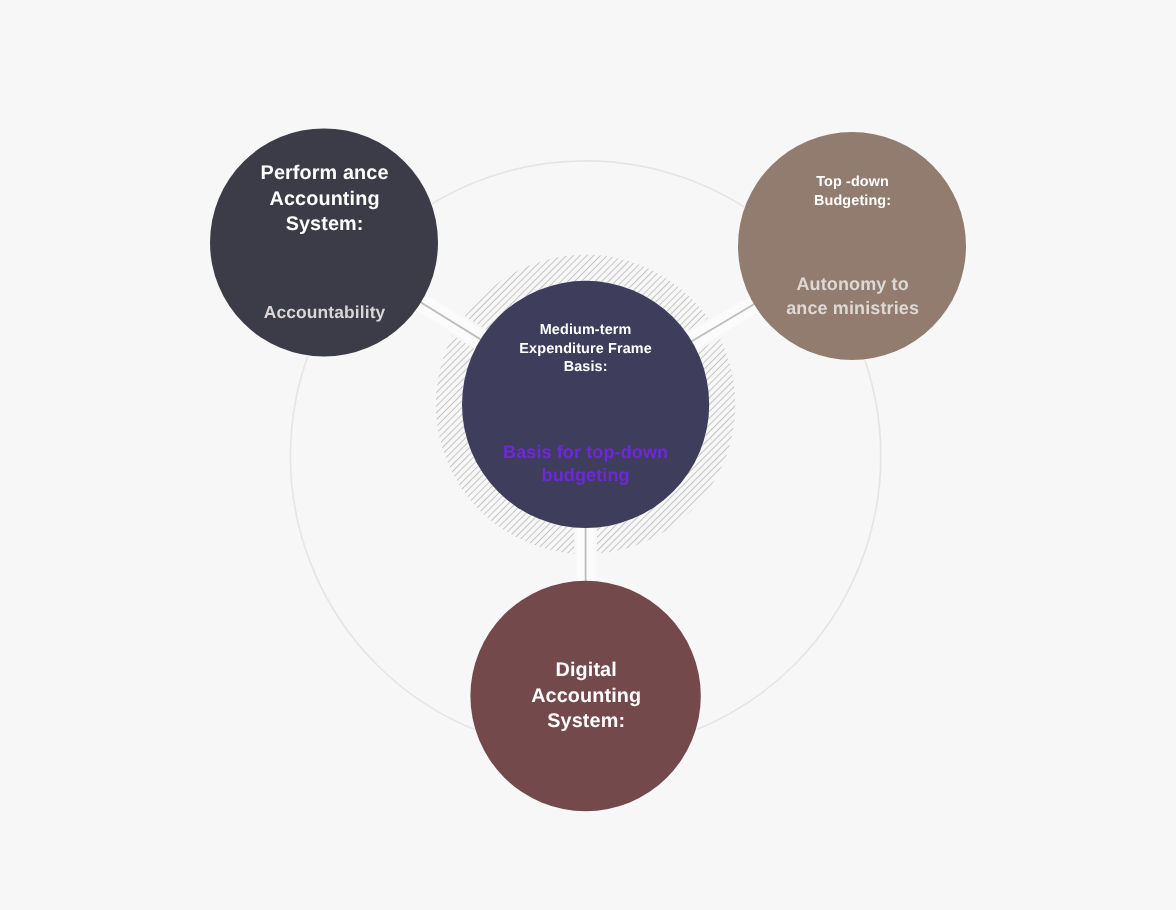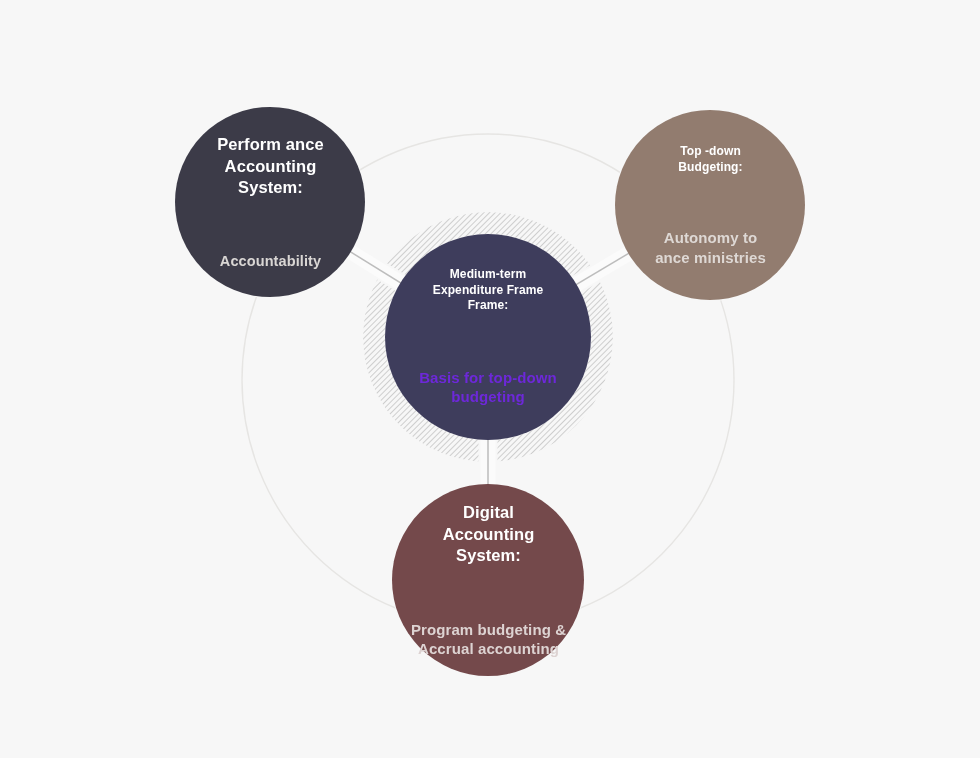--- a/index.html
+++ b/index.html
@@ -147,21 +147,21 @@
     <circle cx="710" cy="205" r="95" fill="#927c6f"></circle>
     <circle cx="488" cy="580" r="96" fill="#74494b"></circle>
 
     <circle cx="488" cy="337" r="103" fill="#3e3d5c"></circle>
   </svg>
 
   <div class="node-label" id="node-center-label">
     <div class="node-title">
       <div>Medium-term</div>
       <div>Expenditure Frame</div>
-      <div>Frame:</div>
+      <div>Basis:</div>
     </div>
     <div class="node-sub">
       <div>Basis for top-down</div>
       <div>budgeting</div>
     </div>
   </div>
 
   <div class="node-label" id="node-performance-label">
     <div class="node-title">
       <div>Perform ance</div>
@@ -183,19 +183,15 @@
       <div>ance ministries</div>
     </div>
   </div>
 
   <div class="node-label" id="node-digital-label">
     <div class="node-title">
       <div>Digital</div>
       <div>Accounting</div>
       <div>System:</div>
     </div>
-    <div class="node-sub">
-      <div>Program budgeting &amp;</div>
-      <div>Accrual accounting</div>
-    </div>
   </div>
 
 </div>
 
 </body></html>

